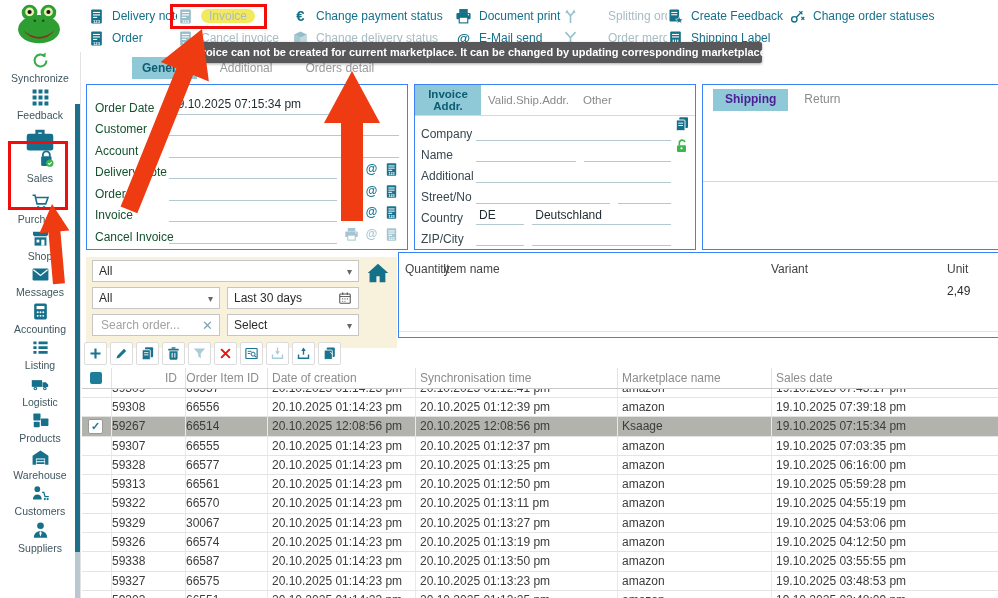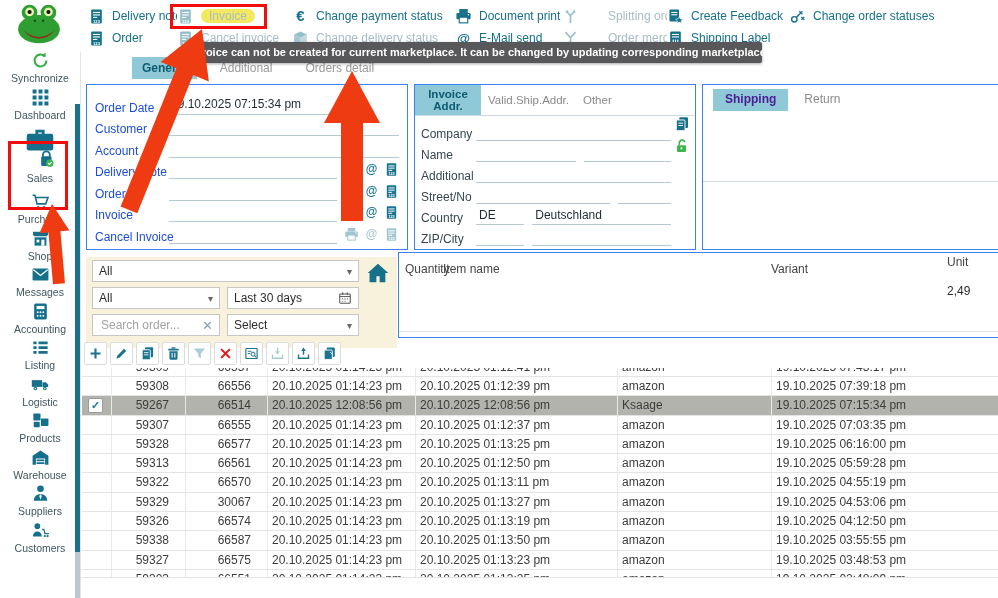--- a/index.html
+++ b/index.html
@@ -40,21 +40,21 @@
   .tabs{position:absolute;left:88px;top:56px;display:flex;gap:13px;align-items:flex-end;height:23px;z-index:5;padding-left:44px;}
   .tab{font-size:12px;color:#9a9a9a;padding:4px 10px;cursor:pointer;white-space:nowrap;}
   .tab.active{background:#8fc8d6;color:#0c5c72;font-weight:bold;}
   
   .panel{position:absolute;border:1px solid #3b82f6;background:#fff;box-sizing:border-box;}
   #form-panel{left:86px;top:84px;width:322px;height:166px;padding-top:8px;}
   #address-panel{left:414px;top:84px;width:282px;height:166px;}
   #shipping-panel{left:702px;top:84px;width:300px;height:166px;}
   #items-panel{left:398px;top:252px;width:604px;height:86px;}
   .form-row{display:flex;align-items:flex-end;height:21.5px;padding:0 8px;}
-  .form-label{width:74px;font-size:12px;color:#1d4ed8;white-space:nowrap;margin-top:40px;}
+  .form-label{width:74px;font-size:12px;color:#14532d;white-space:nowrap;margin-top:40px;}
   .underline{flex:1;border-bottom:1px solid #b5c9d2;height:17px;font-size:12px;color:#1e2a30;padding-left:2px;white-space:nowrap;}
   .row-icons{display:flex;gap:5px;margin-left:7px;padding-bottom:2px;}
   .row-icons svg{width:15px;height:15px;color:#1b7390;cursor:pointer;}
   .form-row.disabled .row-icons svg{opacity:.4;}
   .spacer{width:62px;visibility:hidden;}
   
   .addr-tabs{display:flex;align-items:stretch;border-bottom:1px solid #cfdbe0;height:30px;}
   .addr-tab{font-size:11.5px;color:#8a8a8a;display:flex;align-items:center;text-align:center;padding:0 7px;cursor:pointer;line-height:1.05;}
   .addr-tab.active{background:#8fc8d6;color:#0c5c72;font-weight:bold;width:52px;justify-content:center;}
   .addr-row{display:flex;align-items:flex-end;height:21px;padding:0 24px 0 6px;}
@@ -95,21 +95,21 @@
     border-bottom:1px solid #c9c9c9;font-size:12px;color:#8c8c8c;background:#fff;}
   .t-hdr>span{border-right:1px solid #e3e3e3;height:100%;display:flex;align-items:center;box-sizing:border-box;}
   .t-hdr .h-id,.t-hdr .h-item{justify-content:flex-end;padding-right:8px;}
   .t-hdr .h-txt{padding-left:4px;}
   .t-hdr .h-sales{border-right:none;}
   .hdr-check{width:12px;height:12px;background:#1e7d98;border-radius:2px;margin-left:8px;cursor:pointer;}
   .t-body{height:210px;overflow:hidden;}
   .t-row{display:grid;grid-template-columns:30px 74px 82px 148px 202px 154px 226px;height:19.3px;box-sizing:border-box;
     border-bottom:1px solid #e4e4e4;font-size:12px;color:#3c3c3c;line-height:19px;overflow:hidden;cursor:pointer;background:#fff;}
   .t-cell{border-right:1px solid #e9e9e9;white-space:nowrap;overflow:hidden;box-sizing:border-box;}
-  .c-id,.c-item{text-align:right;padding-right:16px;}
+  .c-id,.c-item{padding-right:16px;}
   .c-created,.c-synced,.c-marketplace,.c-sales{padding-left:4px;}
   .c-sales{border-right:none;}
   .t-row.selected{background:#b3b3ad;}
   .t-row.cut-top{height:9px;}
   .t-row.cut-top .t-cell{margin-top:-10px;}
   .t-row.cut-bottom{height:8px;}
   .row-checkbox{display:inline-block;width:13px;height:13px;background:#fff;border:1px solid #9a9a9a;border-radius:2px;margin:2px 0 0 6px;
     color:#1e7d98;font-size:11px;font-weight:bold;line-height:12px;text-align:center;}
   
   .anno-box{position:absolute;border:3px solid #f20d0d;z-index:60;pointer-events:none;box-sizing:border-box;}
@@ -339,21 +339,21 @@
           <svg class="sb-icon">
             <use href="#i-sync"></use>
           </svg>
           <span class="sb-label">Synchronize</span>
         </div>
 
         <div class="sb-item">
           <svg class="sb-icon">
             <use href="#i-dashboard"></use>
           </svg>
-          <span class="sb-label">Dashboard</span>
+          <span class="sb-label">Feedback</span>
         </div>
 
         <div class="sb-item active">
           <svg class="sb-icon">
             <use href="#i-sales"></use>
           </svg>
           <span class="sb-label">Sales</span>
         </div>
 
         <div class="sb-item">
@@ -407,30 +407,30 @@
 
         <div class="sb-item">
           <svg class="sb-icon">
             <use href="#i-warehouse"></use>
           </svg>
           <span class="sb-label">Warehouse</span>
         </div>
 
         <div class="sb-item">
           <svg class="sb-icon">
+            <use href="#i-customers"></use>
+          </svg>
+          <span class="sb-label">Customers</span>
+        </div>
+
+        <div class="sb-item">
+          <svg class="sb-icon">
             <use href="#i-suppliers"></use>
           </svg>
           <span class="sb-label">Suppliers</span>
-        </div>
-
-        <div class="sb-item">
-          <svg class="sb-icon">
-            <use href="#i-customers"></use>
-          </svg>
-          <span class="sb-label">Customers</span>
         </div>
       </div>
     <div class="sb-scrollbar"></div>
   </div>
 
   <div class="toolbar">
     <div class="tb-row tb-row1">
 
         <div class="tb-btn">
           <svg class="tb-icon">
@@ -690,21 +690,21 @@
       <div class="ship-tab active">Shipping</div>
       <div class="ship-tab">Return</div>
     </div>
     <div class="ship-divider"></div>
   </div>
 
   <div class="panel" id="items-panel">
     <span class="ip-text" style="left:6px;top:9px;">Quantity</span>
     <span class="ip-text" style="left:44px;top:9px;">Item name</span>
     <span class="ip-text" style="left:372px;top:9px;">Variant</span>
-    <span class="ip-text" style="left:548px;top:2px;">Unit</span>
+    <span class="ip-text" style="left:548px;top:9px;">Unit</span>
     <span class="ip-text" style="left:548px;top:31px;color:#2c2c2c;">2,49</span>
     <div class="ip-divider"></div>
   </div>
 
   <div class="filter-panel">
     <div class="f-ctrl" style="left:6px;top:3px;width:267px;">
       <span class="grow">All</span>
       <span class="f-arrow">▾</span>
     </div>
     <svg class="home-btn">
@@ -787,20 +787,31 @@
       </div>
 
       <div class="act-btn">
         <svg>
           <use href="#i-copypage"></use>
         </svg>
       </div>
     </div>
 
   <div class="table-wrap">
+    <div class="t-hdr">
+      <span>
+          <span class="hdr-check"></span>
+        </span>
+      <span class="h-id">ID</span>
+      <span class="h-item">Order Item ID</span>
+      <span class="h-txt">Date of creation</span>
+      <span class="h-txt">Synchronisation time</span>
+      <span class="h-txt">Marketplace name</span>
+      <span class="h-txt h-sales">Sales date</span>
+    </div>
     <div class="t-body">
 
         <div class="t-row cut-top">
           <span class="t-cell c-check"></span>
           <span class="t-cell c-id">59309</span>
           <span class="t-cell c-item">66557</span>
           <span class="t-cell c-created">20.10.2025 01:14:23 pm</span>
           <span class="t-cell c-synced">20.10.2025 01:12:41 pm</span>
           <span class="t-cell c-marketplace">amazon</span>
           <span class="t-cell c-sales">19.10.2025 07:43:17 pm</span>

